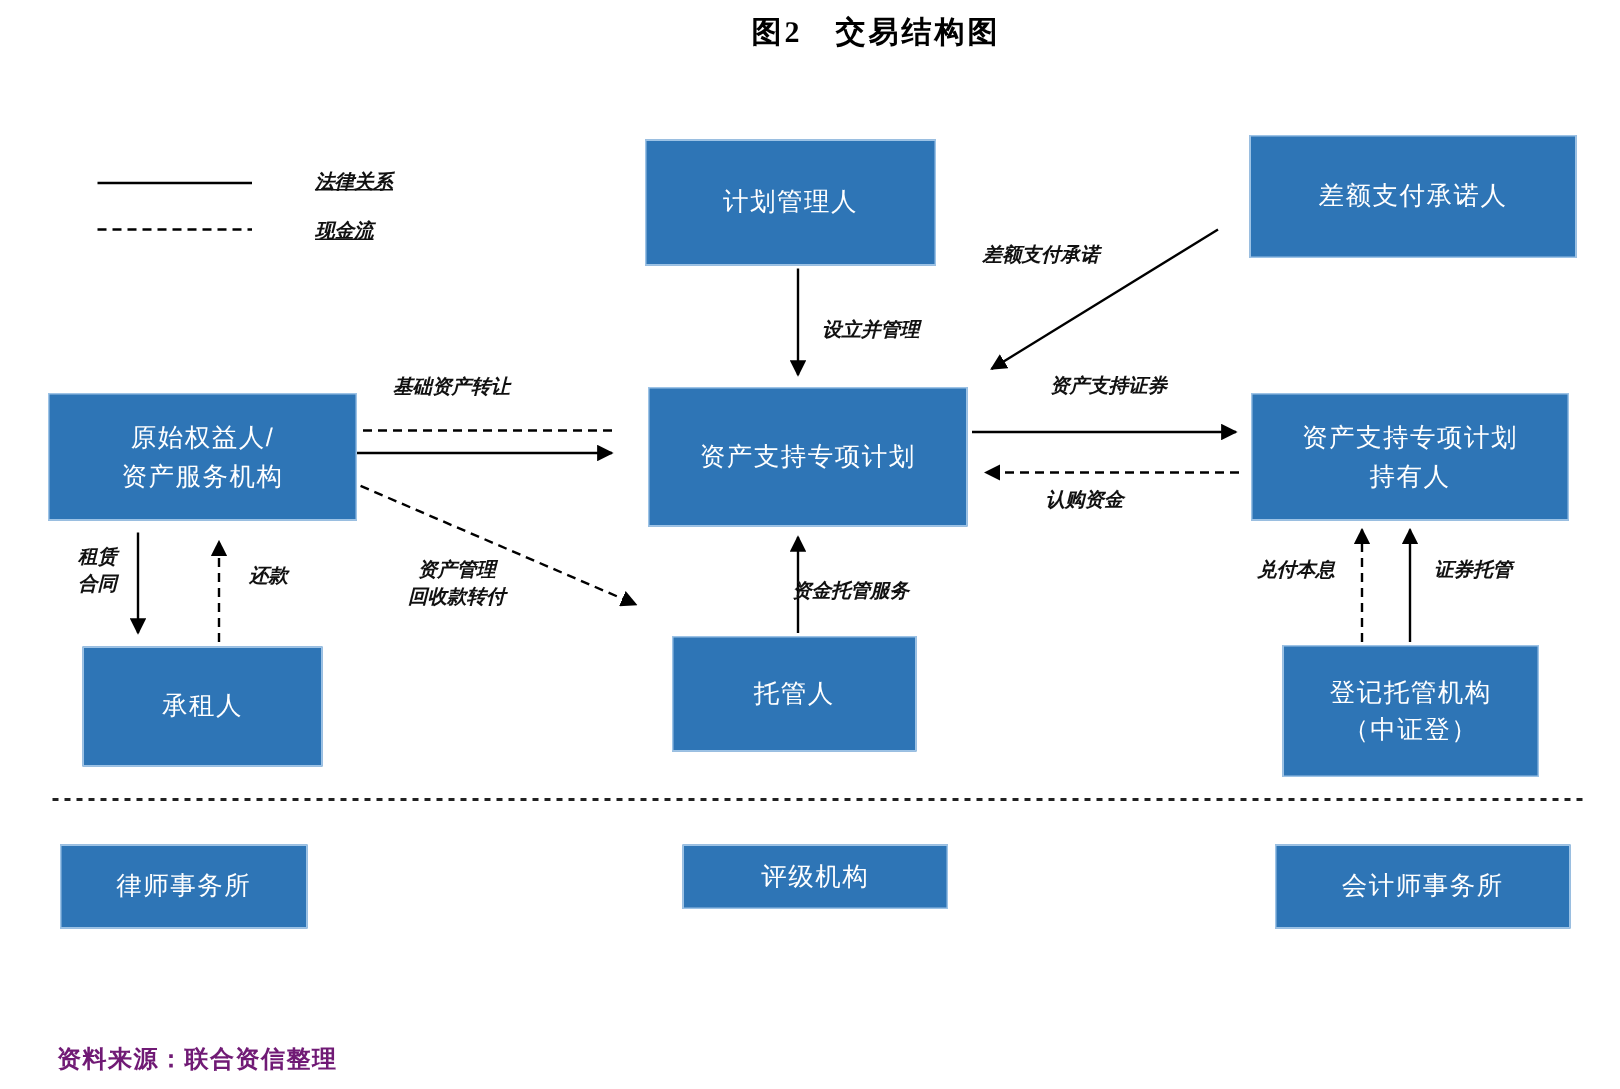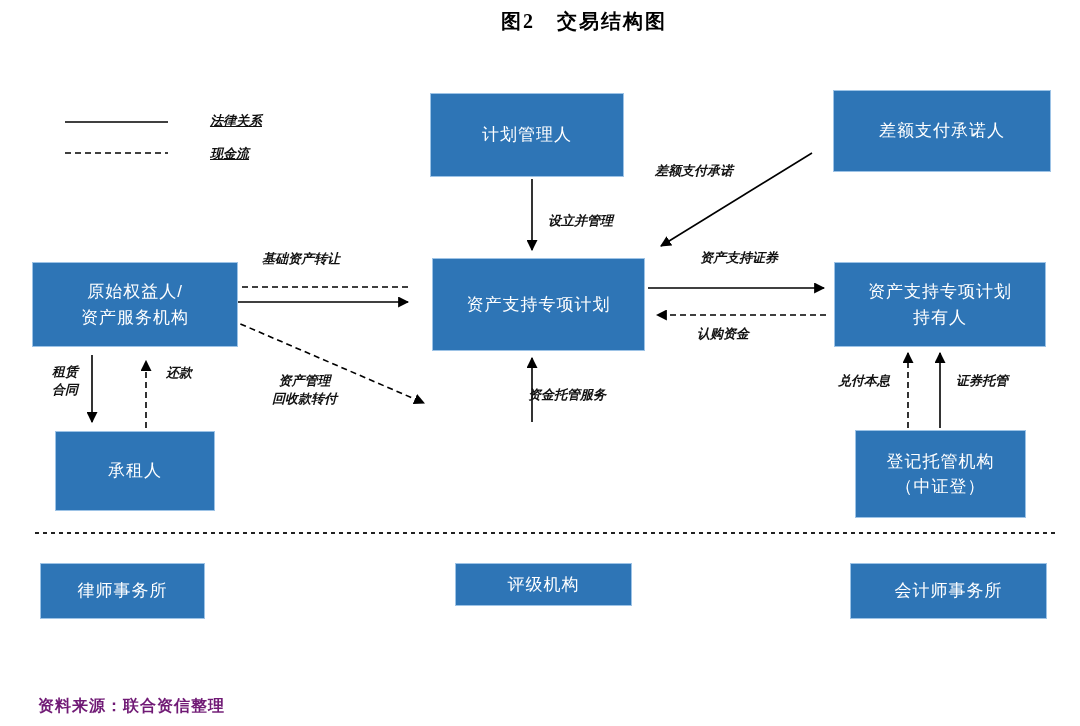--- a/index.html
+++ b/index.html
@@ -71,20 +71,23 @@
   <div class="node" style="left:432px;top:258px;width:213px;height:93px">
     <span>资产支持专项计划</span>
   </div>
   <div class="node" style="left:834px;top:262px;width:212px;height:85px">
     <span>资产支持专项计划</span>
     <span>持有人</span>
   </div>
   <div class="node" style="left:55px;top:431px;width:160px;height:80px">
     <span>承租人</span>
   </div>
+  <div class="node" style="left:448px;top:424px;width:163px;height:77px">
+    <span>托管人</span>
+  </div>
   <div class="node" style="left:855px;top:430px;width:171px;height:88px">
     <span>登记托管机构</span>
     <span>（中证登）</span>
   </div>
   <div class="node" style="left:40px;top:563px;width:165px;height:56px">
     <span>律师事务所</span>
   </div>
   <div class="node" style="left:455px;top:563px;width:177px;height:43px">
     <span>评级机构</span>
   </div>
@@ -94,21 +97,21 @@
 
   <div class="elabel" style="left:548px;top:212px">设立并管理</div>
   <div class="elabel" style="left:655px;top:162px">差额支付承诺</div>
   <div class="elabel" style="left:262px;top:250px">基础资产转让</div>
   <div class="elabel" style="left:700px;top:249px">资产支持证券</div>
   <div class="elabel" style="left:697px;top:325px">认购资金</div>
   <div class="elabel two" style="left:52px;top:363px">
     <span>租赁</span>
     <span>合同</span>
   </div>
-  <div class="elabel" style="left:166px;top:364px">还款</div>
+  <div class="elabel" style="left:166px;top:376px">还款</div>
   <div class="elabel two" style="left:272px;top:372px">
     <span>资产管理</span>
     <span>回收款转付</span>
   </div>
   <div class="elabel" style="left:528px;top:386px">资金托管服务</div>
   <div class="elabel" style="left:838px;top:372px">兑付本息</div>
   <div class="elabel" style="left:956px;top:372px">证券托管</div>
 
   <div id="source-note">资料来源：联合资信整理</div>
 

